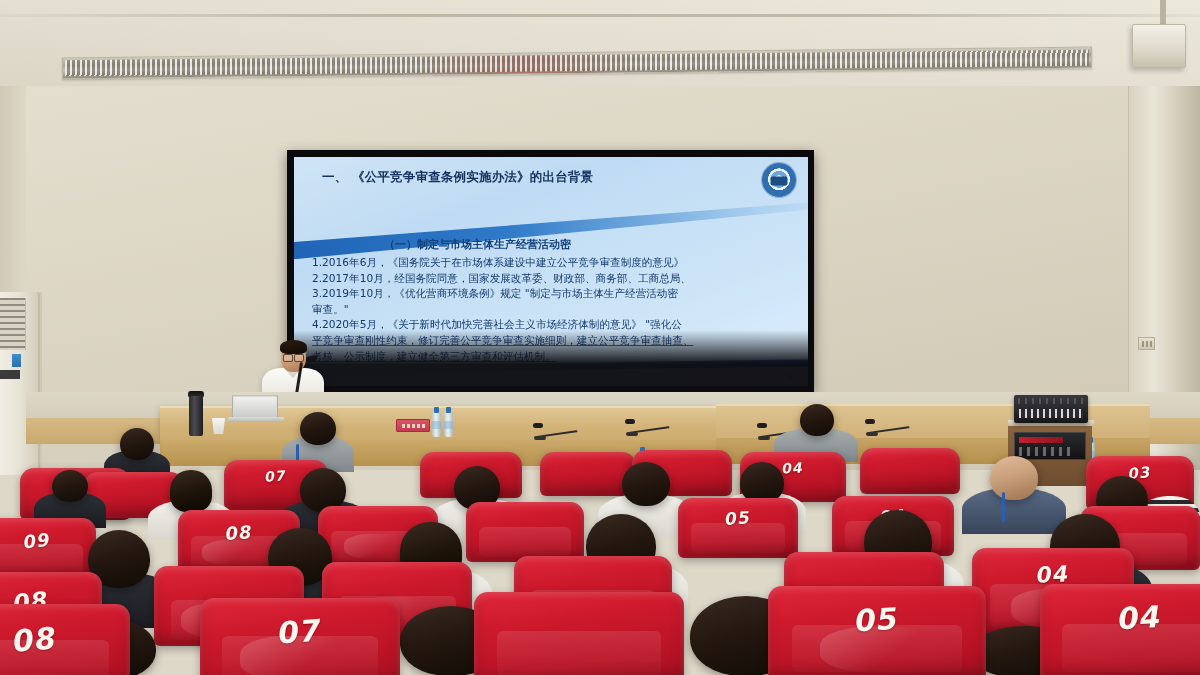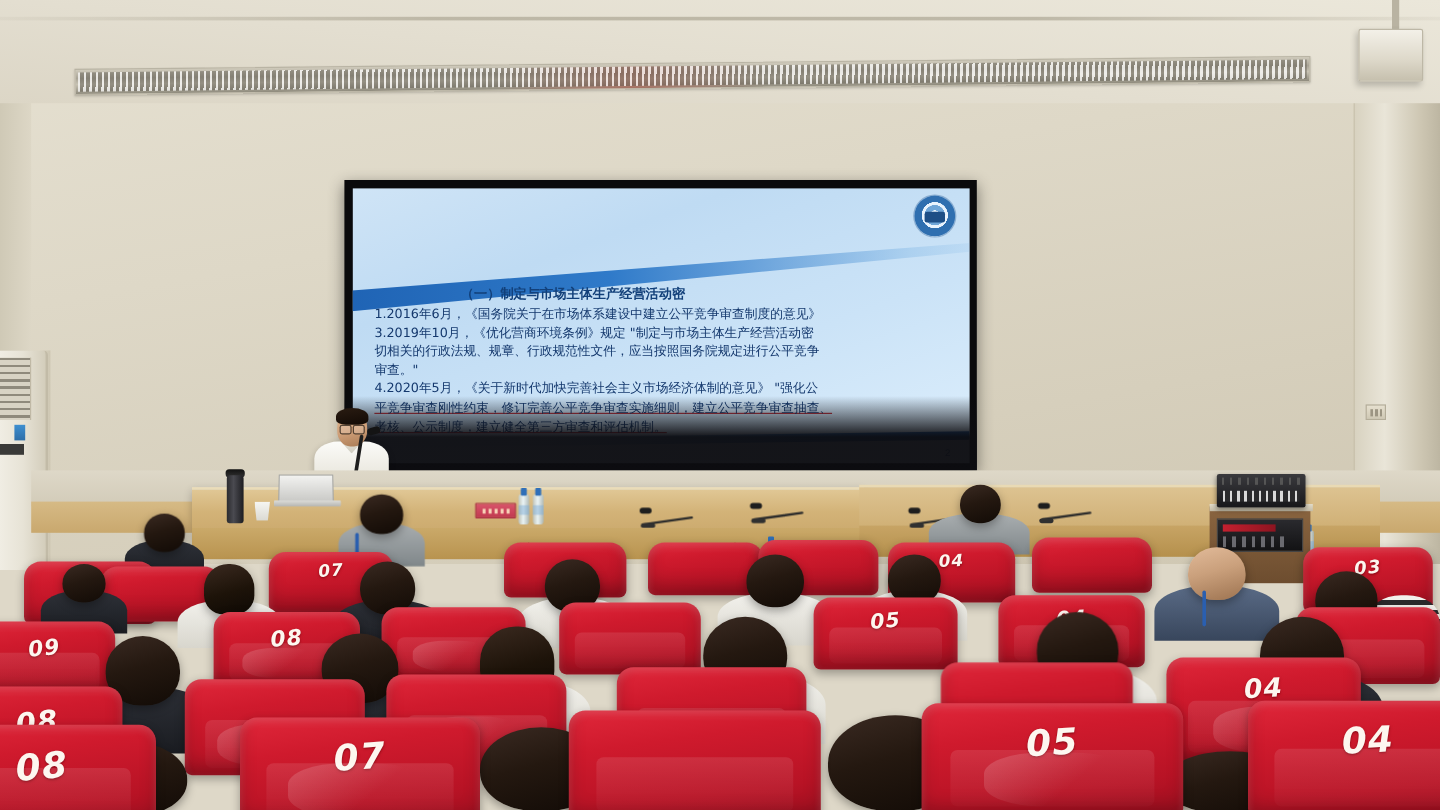--- a/index.html
+++ b/index.html
@@ -464,29 +464,30 @@
 
   <div class="projector-mount"></div>
   <div class="projector"></div>
   <div class="outlet"></div>
 
 
   <div class="screen-frame">
     <div class="screen">
       <div class="slide-pad">
 
+        <div class="slide-title">一、 《公平竞争审查条例实施办法》的出台背景</div>
         <div class="emblem"></div>
         <div class="swoosh"></div>
 
         <div class="slide-sub">（一）制定与市场主体生产经营活动密</div>
 
         <div class="slide-body">
           <p>1.2016年6月，《国务院关于在市场体系建设中建立公平竞争审查制度的意见》</p>
+          <p>2.2017年10月，经国务院同意，国家发展改革委、财政部、商务部、工商总局、</p>
           <p>3.2019年10月，《优化营商环境条例》规定 "制定与市场主体生产经营活动密</p>
-          <p>切相关的行政法规、规章、行政规范性文件，应当按照国务院规定进行公平竞争</p>
           <p>审查。"</p>
           <p>4.2020年5月，《关于新时代加快完善社会主义市场经济体制的意见》 "强化公</p>
           <p class="u-red">平竞争审查刚性约束，修订完善公平竞争审查实施细则，建立公平竞争审查抽查、</p>
           <p class="u-red">考核、公示制度，建立健全第三方审查和评估机制。</p>
         </div>
 
         <div class="slide-footline"></div>
         <div class="slide-pageno">2</div>
       </div>
     </div>

